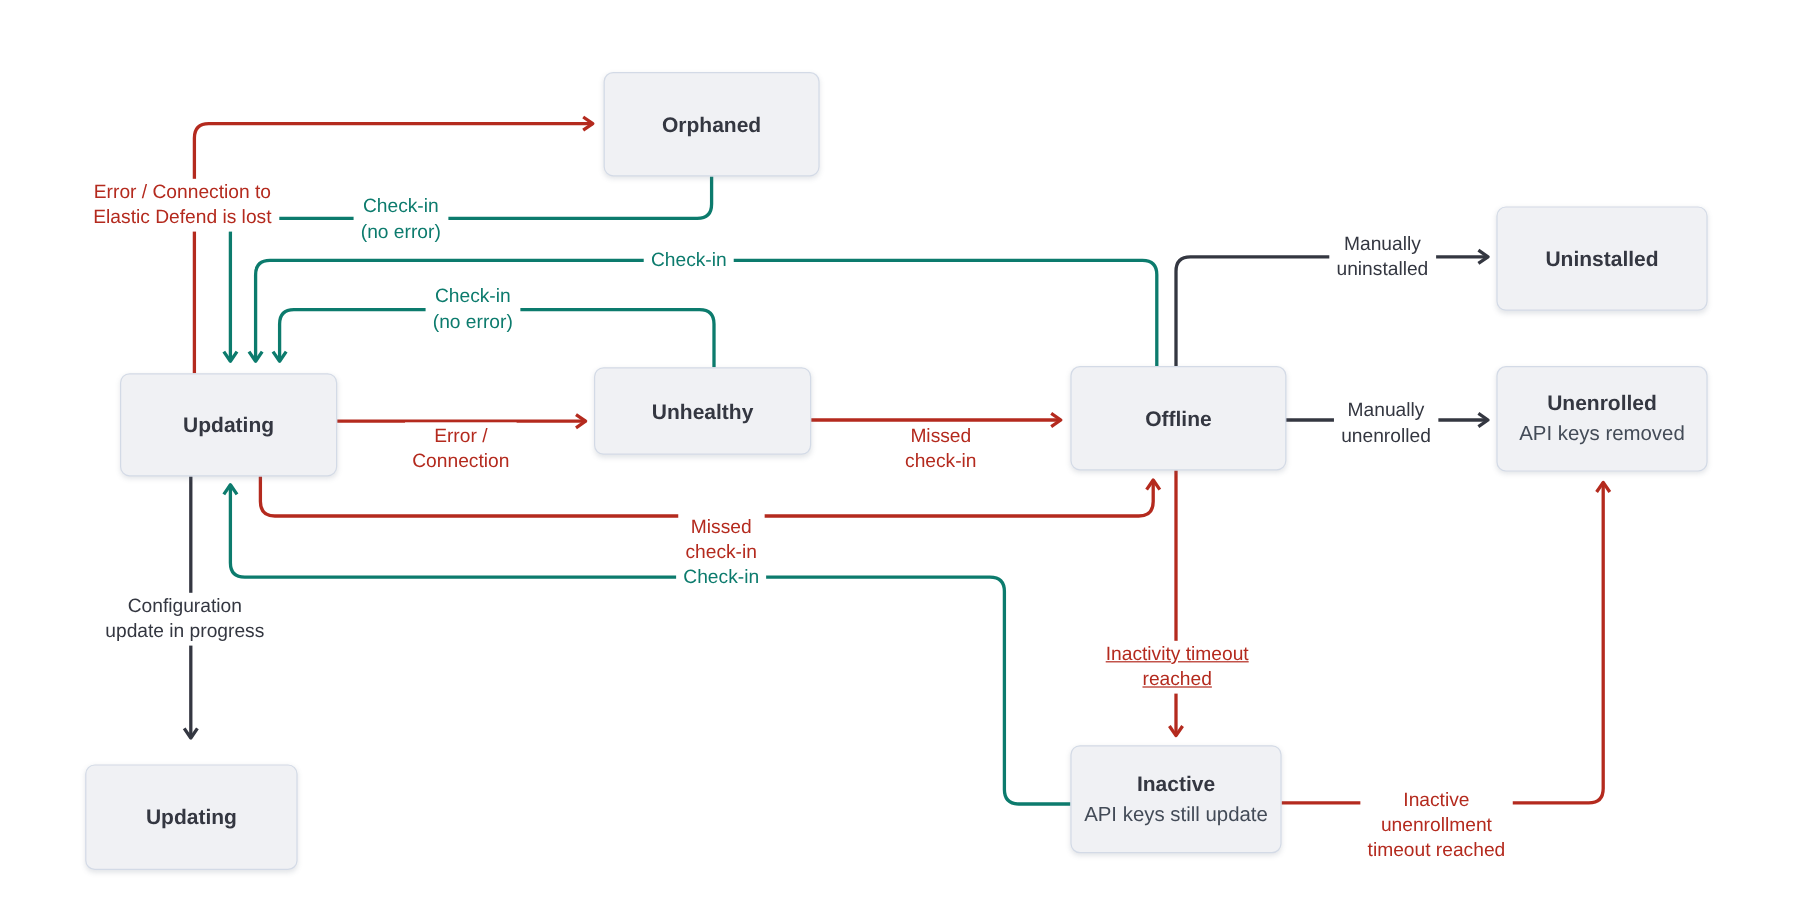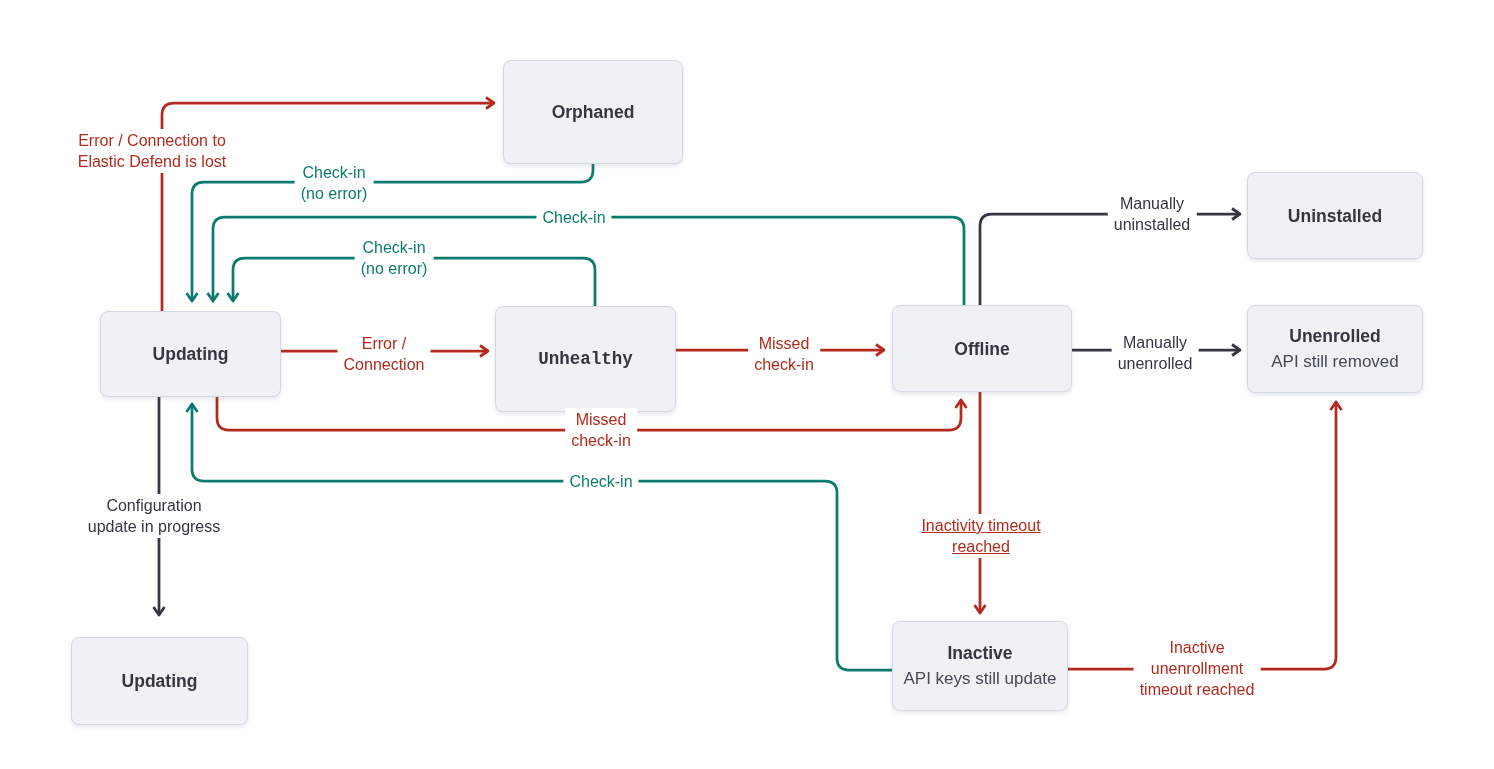--- a/index.html
+++ b/index.html
@@ -18,21 +18,21 @@
     position:absolute;display:flex;flex-direction:column;align-items:center;justify-content:center;
     gap:7px;background:var(--node-fill);border:1.5px solid var(--node-border);border-radius:8px;
     box-shadow:0 2px 4px rgba(105,115,135,.18);box-sizing:border-box;z-index:2;
   }
   .node .title{font-size:17.5px;font-weight:700;color:var(--dark);line-height:22px;}
   .node .subtitle{font-size:17px;font-weight:400;color:var(--subtitle);line-height:22px;}
   .elabel{
     position:absolute;transform:translate(-50%,-50%);z-index:2;background:#ffffff;
     font-size:16px;line-height:21px;text-align:center;white-space:pre-line;padding:1px 6px;
   }
-  .elabel.red{color:var(--red);}
+  .elabel.red{color:var(--red);margin-top:20px;}
   .elabel.teal{color:var(--teal);}
   .elabel.dark{color:var(--dark);}
 </style>
 </head>
 <body>
 
 <div id="stage" style="--red: #b42a1e; --teal: #0c7b6d; --dark: #343741; --node-fill: #f0f1f4; --node-border: #d3dae6; --subtitle: #434b57;">
 
   <svg id="edges" viewBox="0 0 1494 769" xmlns="http://www.w3.org/2000/svg">
     <defs>
@@ -55,38 +55,38 @@
     <path class="r" d="M 676 350 L 884 350" marker-end="url(#ar)"></path>
     <path class="r" d="M 217 397 L 217 418 Q 217 430 229 430 L 949 430 Q 961 430 961 418 L 961 400" marker-end="url(#ar)"></path>
     <path class="t" d="M 892 670 L 849 670 Q 837 670 837 658 L 837 493 Q 837 481 825 481 L 204 481 Q 192 481 192 469 L 192 404" marker-end="url(#at)"></path>
     <path class="k" d="M 159 397 L 159 615" marker-end="url(#ak)"></path>
     <path class="k" d="M 980 305 L 980 226 Q 980 214 992 214 L 1240 214" marker-end="url(#ak)"></path>
     <path class="k" d="M 1070 350 L 1240 350" marker-end="url(#ak)"></path>
     <path class="r" d="M 980 392 L 980 613" marker-end="url(#ar)"></path>
     <path class="r" d="M 1068 669 L 1324 669 Q 1336 669 1336 657 L 1336 402" marker-end="url(#ar)"></path>
   </svg>
 
-  <div class="node" style="left:503px;top:60px;width:180px;height:104px;">
+  <div class="node" style="left:503px;top:60px;width:180px;height:87px;">
     <span class="title">Orphaned</span>
   </div>
   <div class="node" style="left:100px;top:311px;width:181px;height:86px;">
     <span class="title">Updating</span>
   </div>
-  <div class="node" style="left:495px;top:306px;width:181px;height:106px;font-family:Liberation Mono, monospace;">
+  <div class="node" style="left:495px;top:306px;width:181px;height:73px;">
     <span class="title">Unhealthy</span>
   </div>
   <div class="node" style="left:892px;top:305px;width:180px;height:87px;">
     <span class="title">Offline</span>
   </div>
   <div class="node" style="left:1247px;top:172px;width:176px;height:87px;">
     <span class="title">Uninstalled</span>
   </div>
   <div class="node" style="left:1247px;top:305px;width:176px;height:88px;gap:4px;">
     <span class="title">Unenrolled</span>
-    <span class="subtitle">API still removed</span>
+    <span class="subtitle">API keys removed</span>
   </div>
   <div class="node" style="left:71px;top:622px;width:177px;height:88px;margin-top:15px;">
     <span class="title">Updating</span>
   </div>
   <div class="node" style="left:892px;top:621px;width:176px;height:90px;gap:4px;">
     <span class="title">Inactive</span>
     <span class="subtitle">API keys still update</span>
   </div>
 
   <div class="elabel red" style="left:152px;top:151px;">Error / Connection to

